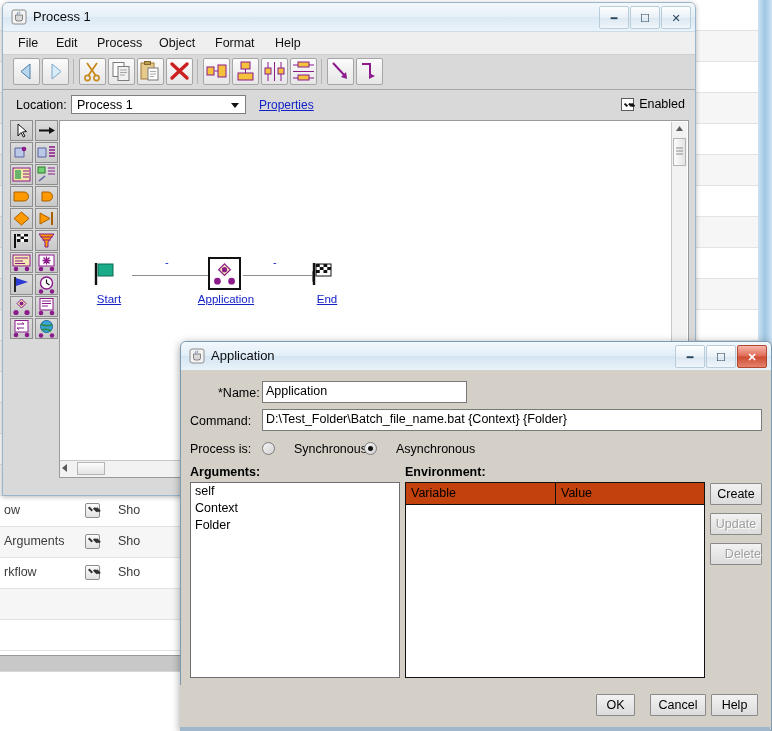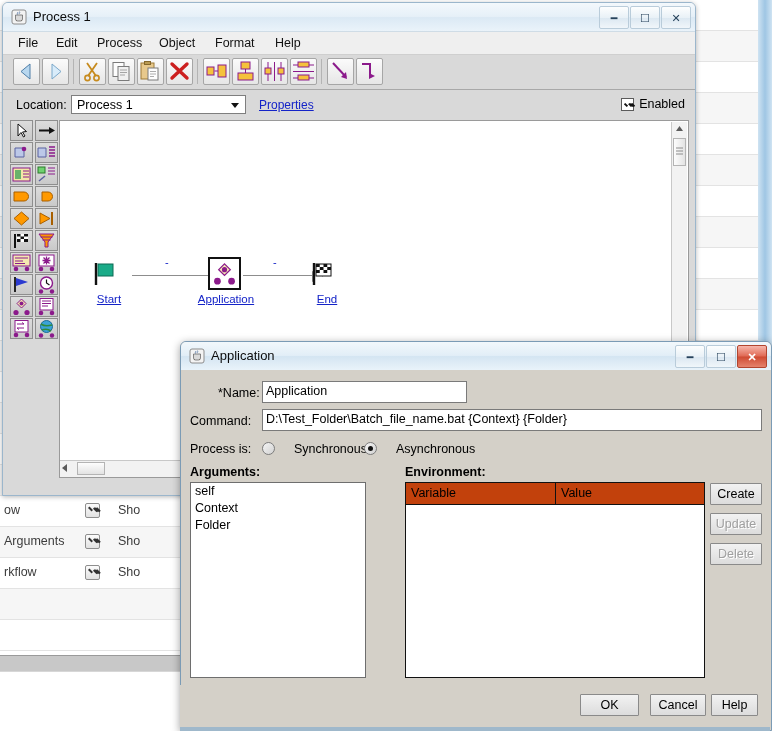--- a/index.html
+++ b/index.html
@@ -119,21 +119,21 @@
   #dlg-body{position:absolute;left:0;top:28px;width:590px;height:360px;background:#d4d0c8;}
 
   .dlg-label{position:absolute;font-size:12.5px;color:#000;}
   .dlg-input{position:absolute;background:#fff;border:1px solid #7a7a7a;box-sizing:border-box;
      font-size:12.5px;padding:2px 3px;color:#000;}
   .radio{position:absolute;width:13px;height:13px;border-radius:50%;
      background:linear-gradient(135deg,#f5f5f5,#d2d2d2);border:1px solid #7c7c7c;box-sizing:border-box;}
   .radio.on:after{content:"";position:absolute;left:3px;top:3px;width:5px;height:5px;border-radius:50%;background:#111;}
   .radio-label{position:absolute;font-size:12.5px;margin-left:14px;}
 
-  #args-list{position:absolute;left:190px;top:482px;width:176px;height:196px;background:#fff;
+  #args-list{position:absolute;left:190px;top:482px;width:210px;height:196px;background:#fff;
      border:1px solid #6e6e6e;box-sizing:border-box;overflow:hidden;}
   .arg-item{font-size:12.5px;padding:1px 4px;line-height:15px;}
 
   #env-table{position:absolute;left:405px;top:482px;width:300px;height:196px;background:#fff;
      border:1px solid #111;box-sizing:border-box;overflow:hidden;}
   #env-head{display:flex;height:21px;background:#c2410c;border-bottom:1px solid #111;}
   .env-th{font-size:12.5px;padding:3px 5px;box-sizing:border-box;}
   .env-th.first{width:150px;border-right:1px solid #111;}
 
   .side-btn{position:absolute;left:710px;width:52px;height:22px;font-size:12.5px;
@@ -584,21 +584,21 @@
   <span class="dlg-label" style="left:405px;top:465px;font-weight:bold;">Environment:</span>
   <div id="env-table">
     <div id="env-head">
       <span class="env-th first">Variable</span>
       <span class="env-th">Value</span>
     </div>
   </div>
 
   <span class="side-btn" style="top:483px;">Create</span>
   <span class="side-btn disabled" style="top:513px;">Update</span>
-  <span class="side-btn disabled" style="top:543px;">Delete</span>
+  <span class="side-btn disabled" style="top:543px;text-align:right;">Delete</span>
 </div>
 
 <div id="dlg-btnbar">
-  <span class="dlg-btn" style="left:400px;width:59px;">OK</span>
+  <span class="dlg-btn" style="left:416px;width:39px;">OK</span>
   <span class="dlg-btn" style="left:470px;width:56px;">Cancel</span>
   <span class="dlg-btn" style="left:531px;width:47px;">Help</span>
 </div>
 <div id="dlg-bottom-edge"></div>
 
 </body></html>

